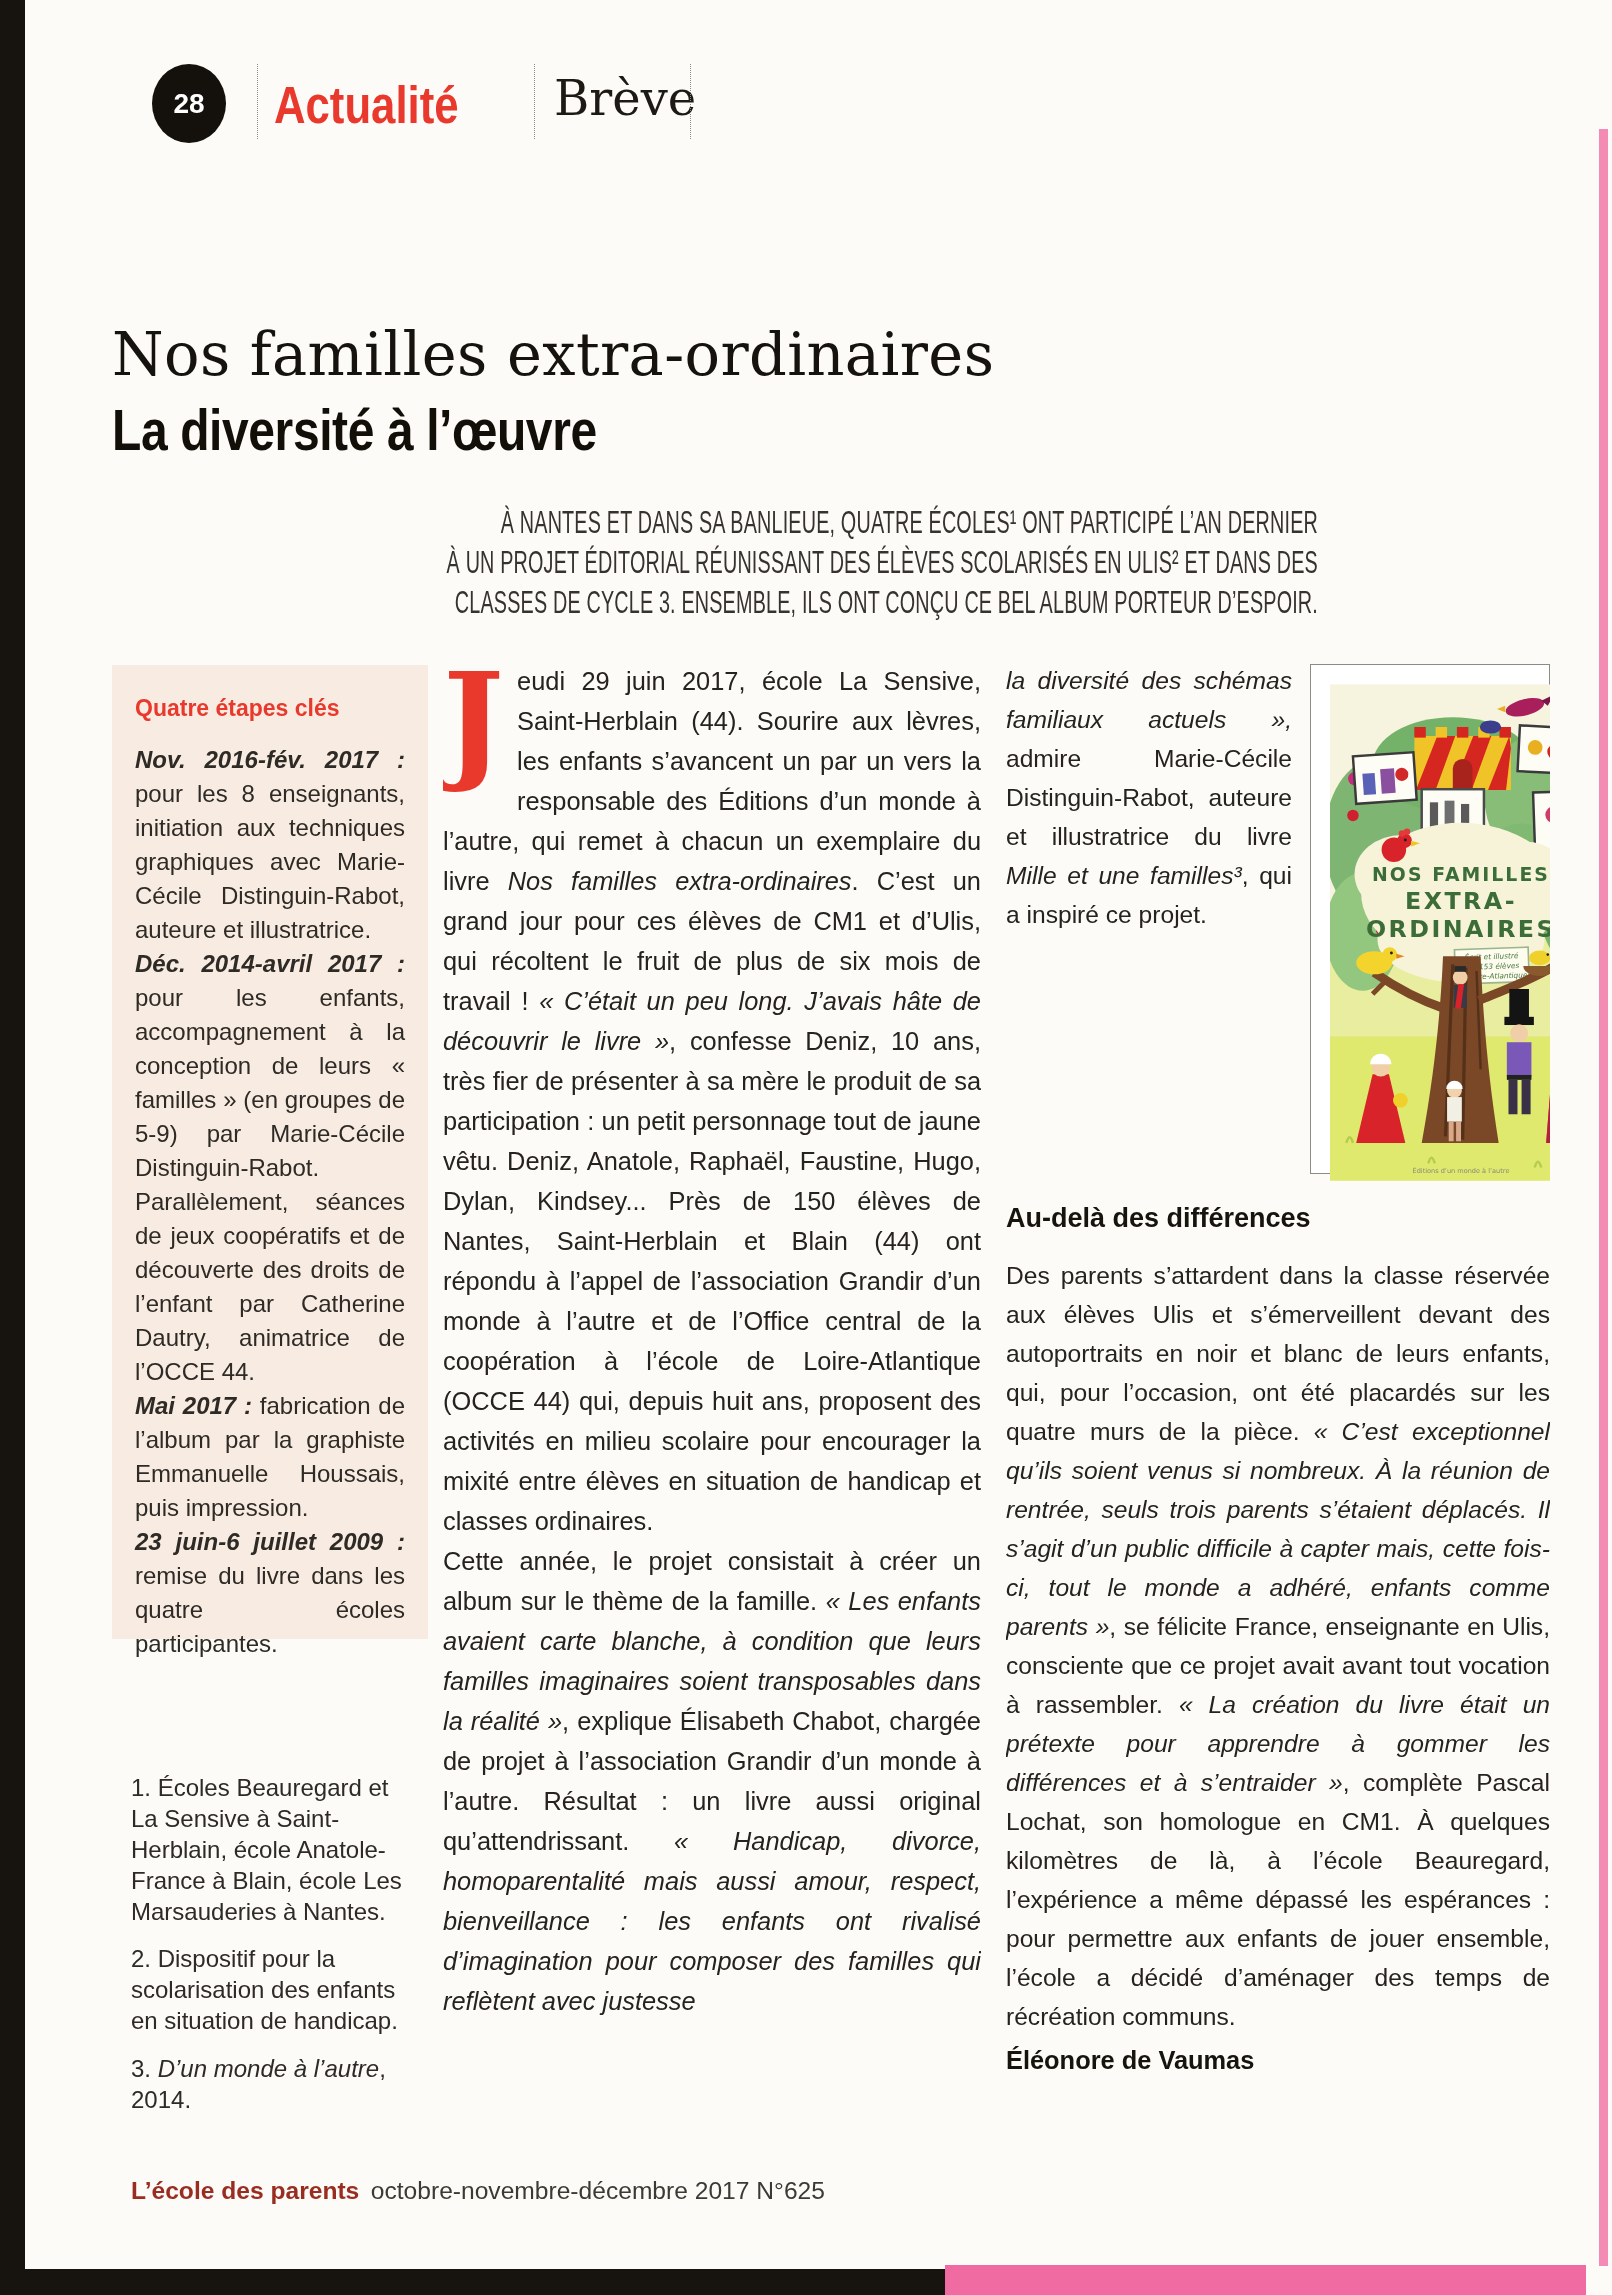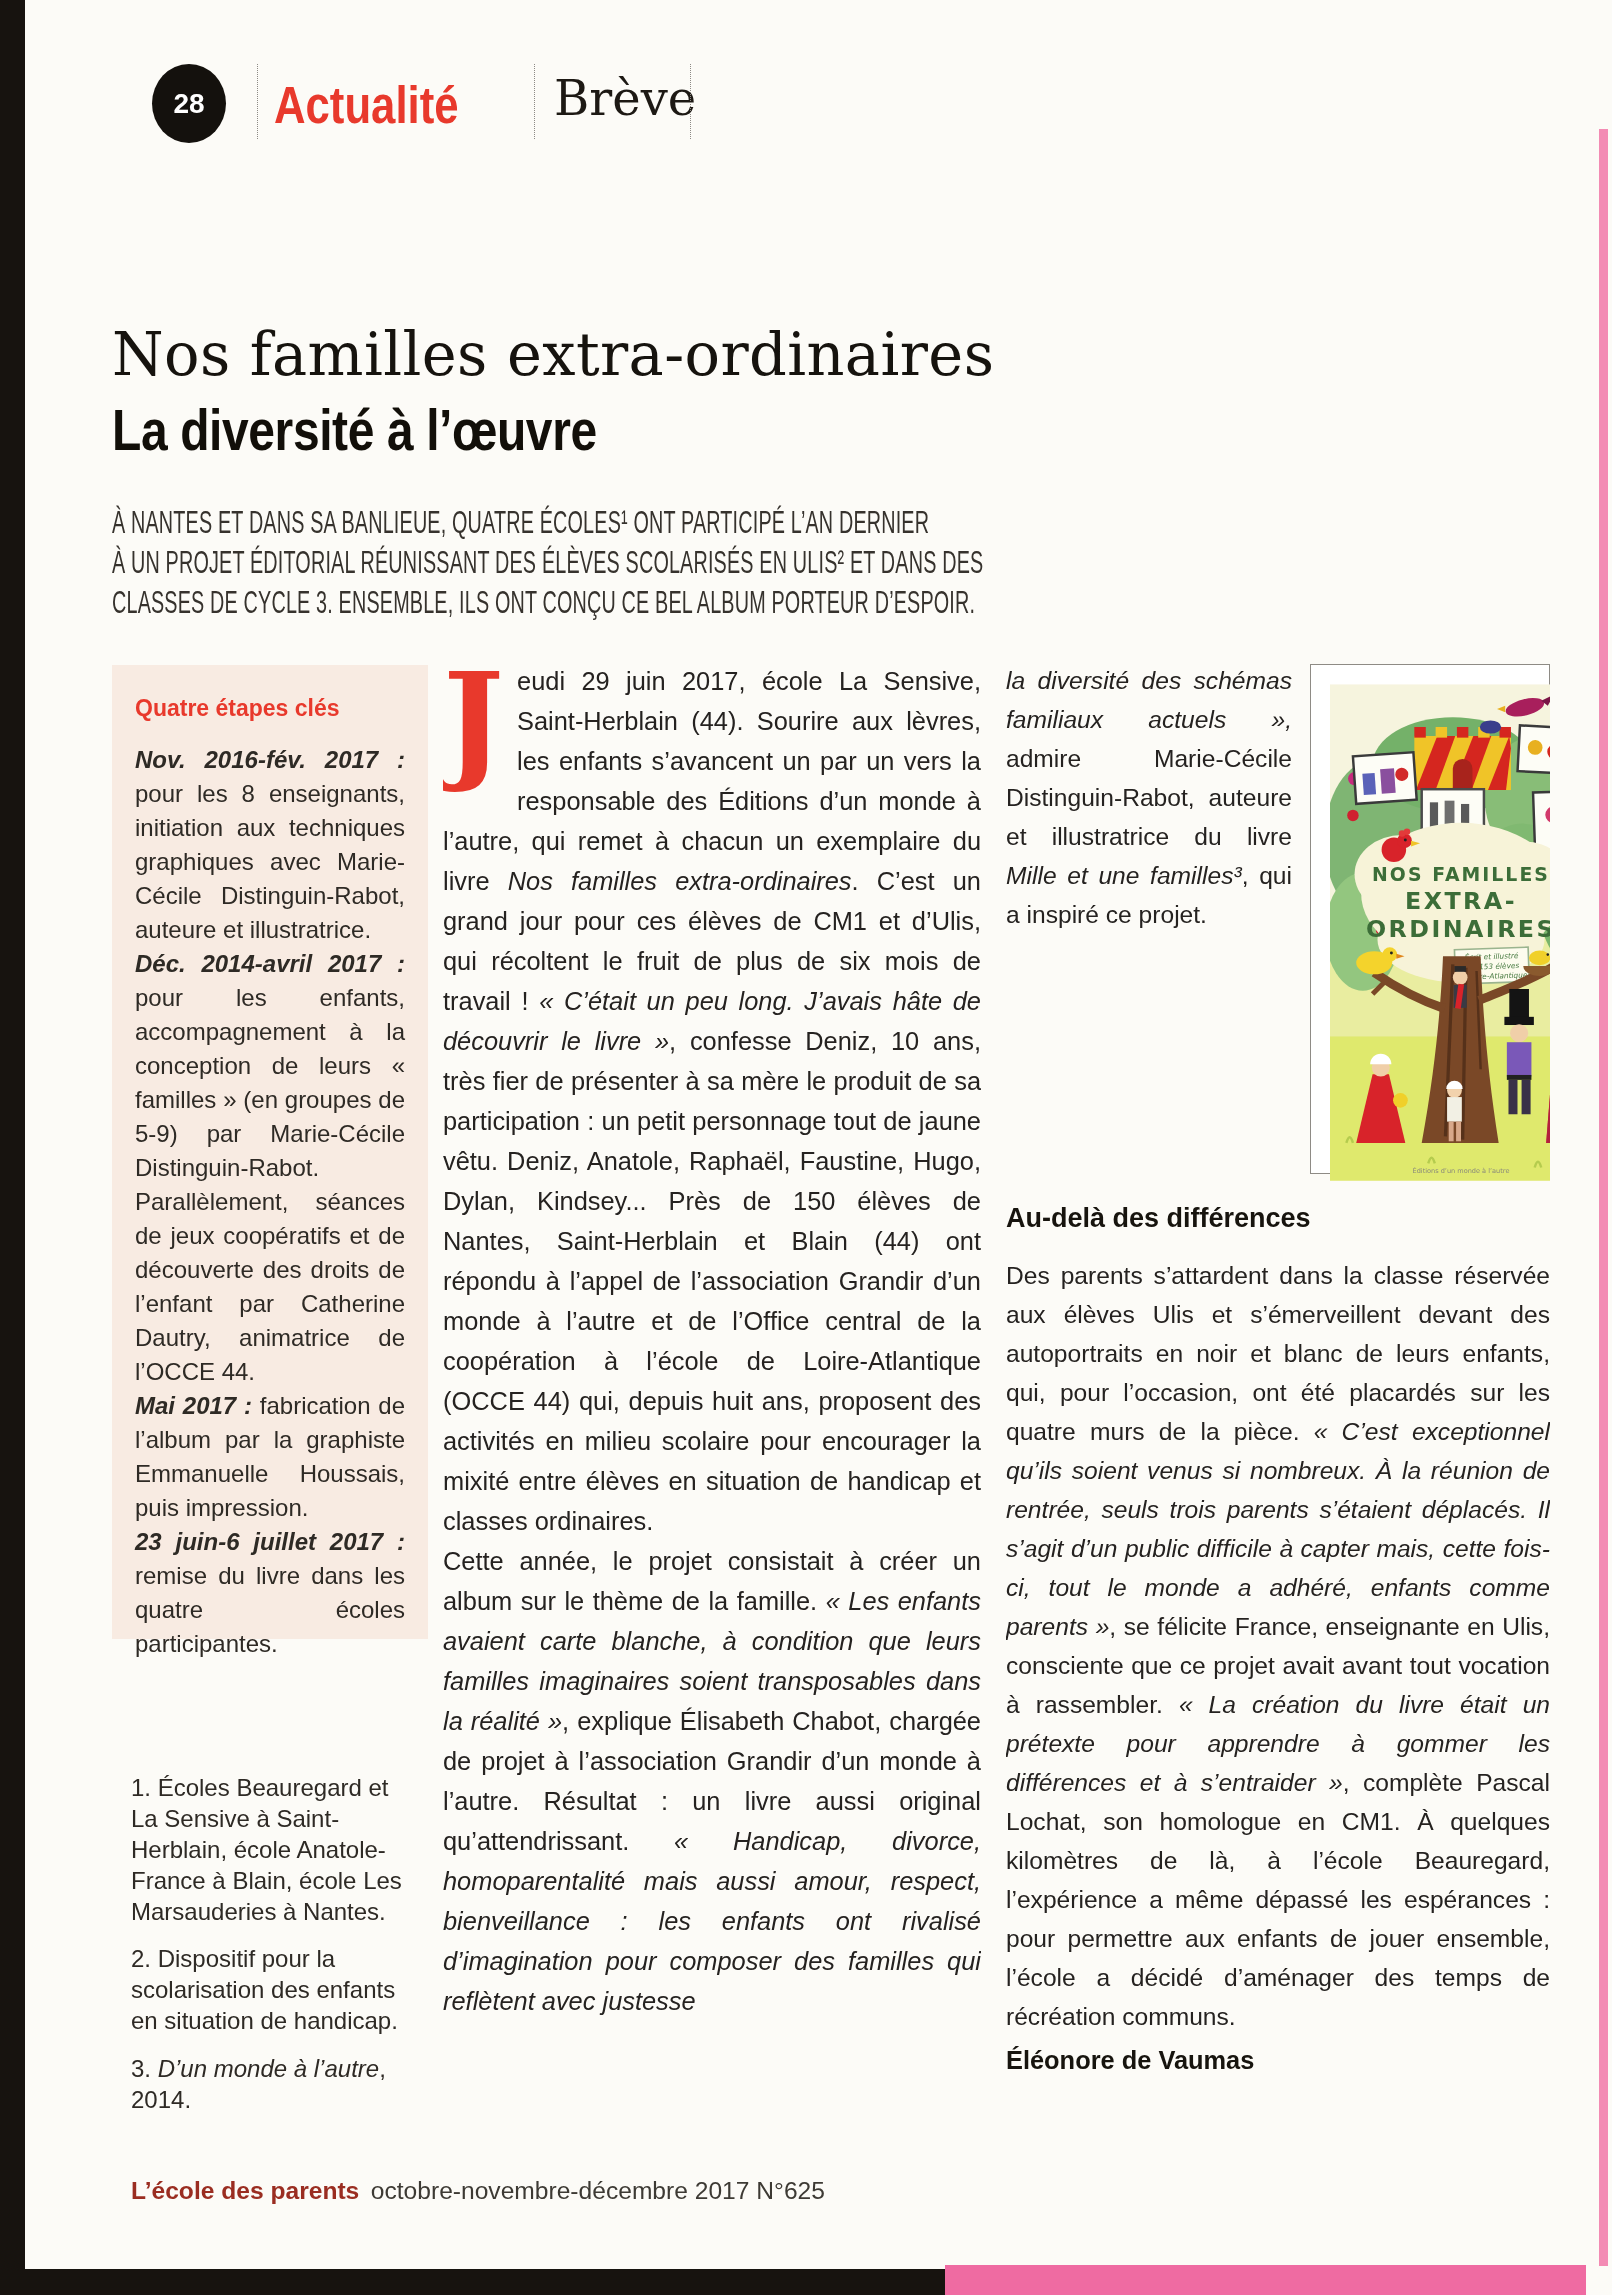--- a/index.html
+++ b/index.html
@@ -38,21 +38,21 @@
 
   
   .kicker{
     position:absolute;left:112px;top:320px;font-family:"DejaVu Serif",serif;
     font-size:59px;color:#16130e;letter-spacing:0.4px;white-space:nowrap;
   }
   .main-title{
     position:absolute;left:112px;top:397px;font-size:48px;font-weight:bold;color:#120f09;
     transform:scaleY(1.2);transform-origin:0 0;letter-spacing:-0.4px;white-space:nowrap;
   }
-  .standfirst{position:absolute;left:112px;top:502px;width:1393px;}
+  .standfirst{position:absolute;left:120px;top:502px;width:1393px;text-align:right;}
   .standfirst .line{
     white-space:nowrap;height:40px;line-height:40px;font-size:23px;color:#36322d;
     transform:scale(0.86,1.4);transform-origin:0 50%;letter-spacing:0.2px;
   }
 
   
   .sidebar{
     position:absolute;left:112px;top:665px;width:316px;height:974px;
     background:#f8ebe2;box-sizing:border-box;padding:29.5px 23px 0 23px;
   }
@@ -122,21 +122,21 @@
     <div class="line">À UN PROJET ÉDITORIAL RÉUNISSANT DES ÉLÈVES SCOLARISÉS EN ULIS² ET DANS DES</div>
     <div class="line">CLASSES DE CYCLE 3. ENSEMBLE, ILS ONT CONÇU CE BEL ALBUM PORTEUR D’ESPOIR.</div>
   </div>
 
   <div class="sidebar">
     <h2 class="sidebar-title">Quatre étapes clés</h2>
     <div>
         <p class="step"><span class="lead">Nov. 2016-fév. 2017 : </span><span>pour les 8 enseignants, initiation aux techniques graphiques avec Marie-Cécile Distinguin-Rabot, auteure et illustratrice.</span></p>
         <p class="step"><span class="lead">Déc. 2014-avril 2017 : </span><span>pour les enfants, accompagnement à la conception de leurs « familles » (en groupes de 5-9) par Marie-Cécile Distinguin-Rabot. Parallèlement, séances de jeux coopératifs et de découverte des droits de l’enfant par Catherine Dautry, animatrice de l’OCCE 44.</span></p>
         <p class="step"><span class="lead">Mai 2017 : </span><span>fabrication de l’album par la graphiste Emmanuelle Houssais, puis impression.</span></p>
-        <p class="step"><span class="lead">23 juin-6 juillet 2017 : </span><span>remise du livre dans les quatre écoles participantes.</span></p>
+        <p class="step"><span class="lead">23 juin-6 juillet 2009 : </span><span>remise du livre dans les quatre écoles participantes.</span></p>
       </div>
   </div>
 
   <div class="footnotes">
       <p class="footnote"><span>1. Écoles Beauregard et La Sensive à Saint-Herblain, école Anatole-France à Blain, école Les Marsauderies à Nantes.</span></p>
       <p class="footnote"><span>2. Dispositif pour la scolarisation des enfants en situation de handicap.</span></p>
       <p class="footnote"><span>3. </span><span class="it">D’un monde à l’autre</span><span>, 2014.</span></p>
     </div>
 
   <div class="col-center">

